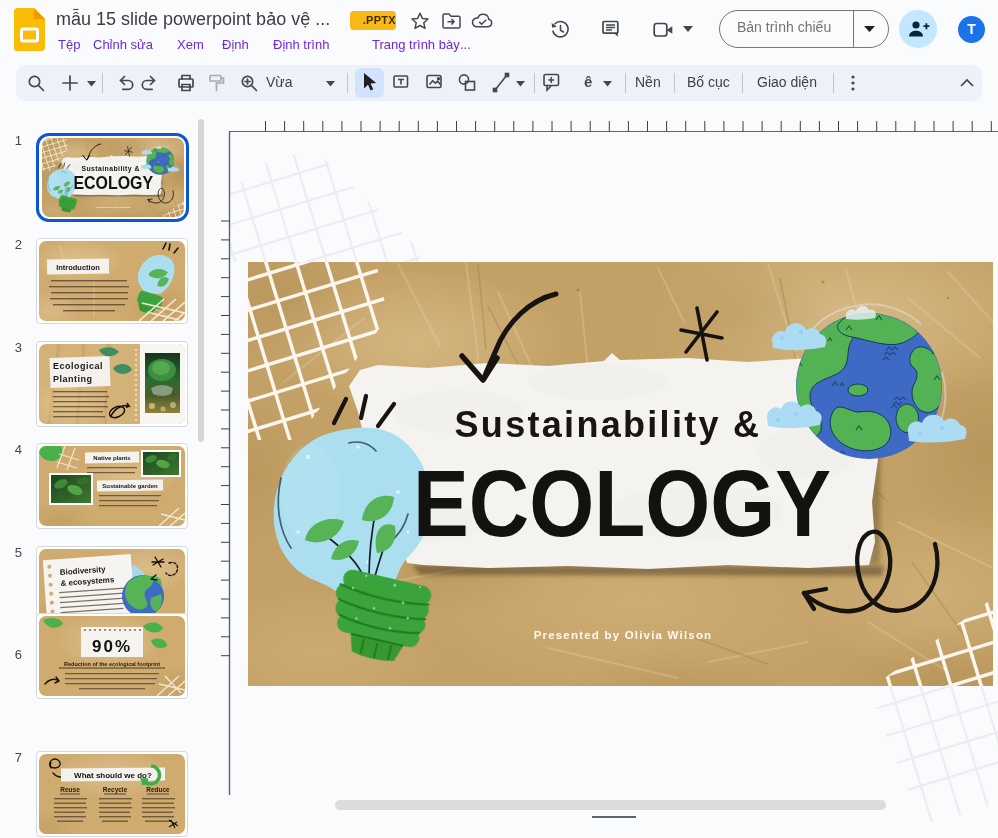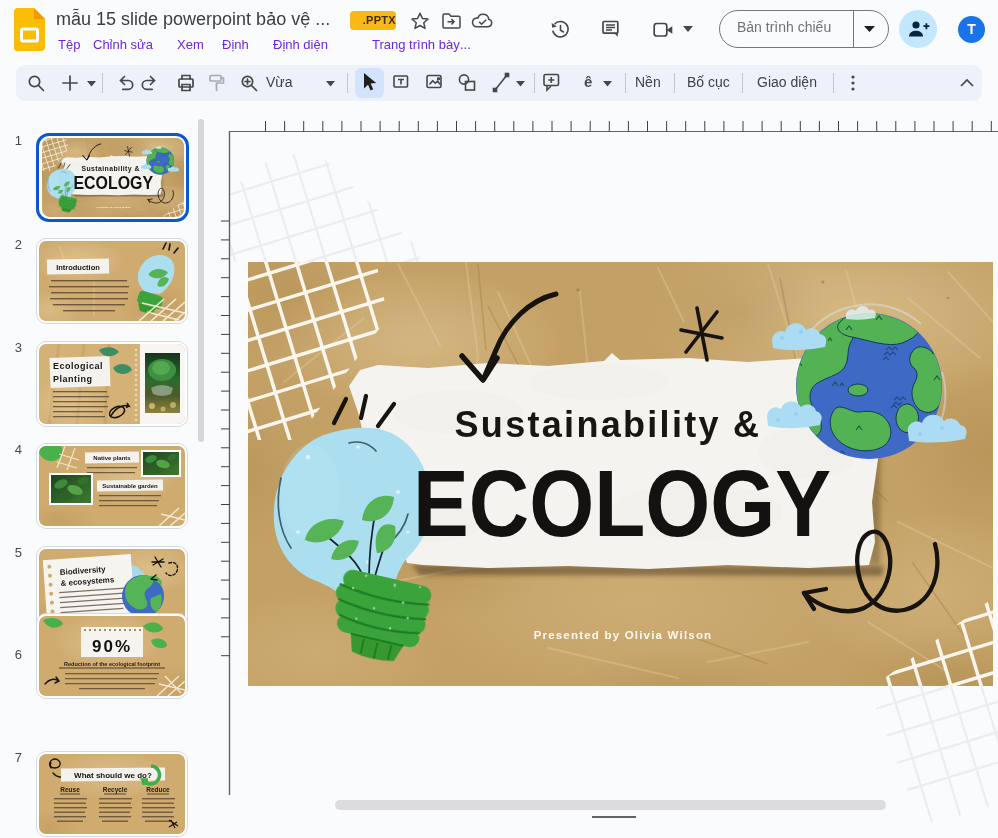--- a/index.html
+++ b/index.html
@@ -5,21 +5,21 @@
   html,body{margin:0;padding:0;width:998px;height:838px;overflow:hidden;
     background:#f9fbfd;font-family:"Liberation Sans",sans-serif;}
   .abs{position:absolute;}
   #hdr{position:absolute;left:0;top:0;width:986px;height:110px;background:#f9fbfd;}
   #title{position:absolute;left:56px;top:9px;font-size:18px;color:#3b3d40;white-space:nowrap;}
   .badge{position:absolute;left:350px;top:11px;width:46px;height:19px;background:#f7b818;
     border-radius:4px;color:#402d00;font-size:11px;font-weight:bold;text-align:right;line-height:19px;letter-spacing:.3px;}
   .menu{position:absolute;top:37px;font-size:13px;color:#6d28d9;text-align:center;}
   #tbar{position:absolute;left:16px;top:65px;width:966px;height:36px;background:#edf2fa;border-radius:9px;}
   .num{position:absolute;width:22px;text-align:right;font-size:13px;color:#47494c;}
-  .thumb{position:absolute;left:36px;width:150px;height:84px;background:#fff;border:1px solid #d5d8dc;border-radius:10px;}
+  .thumb{position:absolute;left:36px;width:150px;height:84px;background:#fff;border:1px solid #d5d8dc;border-radius:4px;}
   .thumb svg{position:absolute;left:2px;top:2px;border-radius:7px;}
   #th1{position:absolute;left:36px;top:133px;width:147px;height:83px;background:#fff;
     border:3px solid #0b57d0;border-radius:13px;}
   #th1 svg{position:absolute;left:2.5px;top:2px;border-radius:8px;}
   .pill{position:absolute;left:719px;top:10px;width:168px;height:36px;border:1px solid #747775;
     border-radius:20px;background:#f9fbfd;}
 </style>
 </head>
 <body>
 <svg width="0" height="0" style="position:absolute">
@@ -287,21 +287,21 @@
   <path d="M6.5,10.8 h6.5 m-2.6,-2.7 l2.7,2.7 l-2.7,2.7" fill="none" stroke="#45474a" stroke-width="1.5"></path>
  </svg>
  <svg class="abs" style="left:471px;top:12px" width="24" height="18" viewBox="0 0 24 18">
   <path d="M6,14.8 a4.4,4.4 0 1 1 .8,-8.7 a5.6,5.6 0 0 1 10.9,1.2 a3.8,3.8 0 0 1 -.6,7.5 z" fill="none" stroke="#45474a" stroke-width="1.5"></path>
   <path d="M8.2,9.9 l2.4,2.4 l4.6,-4.6" fill="none" stroke="#45474a" stroke-width="1.5"></path>
  </svg>
  <div class="menu" style="left:58px">Tệp</div>
  <div class="menu" style="left:93px">Chỉnh sửa</div>
  <div class="menu" style="left:177px">Xem</div>
  <div class="menu" style="left:222px">Định</div>
- <div class="menu" style="left:273px">Định diện</div>
+ <div class="menu" style="left:273px">Định trình</div>
  <div class="menu" style="left:372px">Trang trình bày</div>
  <div class="menu" style="left:460px">...</div>
  <svg class="abs" style="left:549px;top:19px" width="22" height="22" viewBox="0 0 22 22">
   <path d="M5.5,5.2 A7.7,7.7 0 1 1 3.8,11.6" fill="none" stroke="#45474a" stroke-width="1.6"></path>
   <path d="M11.5,6.6 v4.6 l3,1.8" fill="none" stroke="#45474a" stroke-width="1.6" stroke-linecap="round"></path>
   <path d="M2.6,4.0 l0.6,4.8 4.7,-1.4 z" fill="#45474a"></path>
  </svg>
  <svg class="abs" style="left:600px;top:18px" width="23" height="23" viewBox="0 0 23 23">
   <rect x="3" y="3.5" width="14.8" height="11.6" rx="1" fill="none" stroke="#45474a" stroke-width="1.7"></rect>
   <path d="M14,15 l3.8,3.8 v-3.8 z" fill="#45474a"></path>

